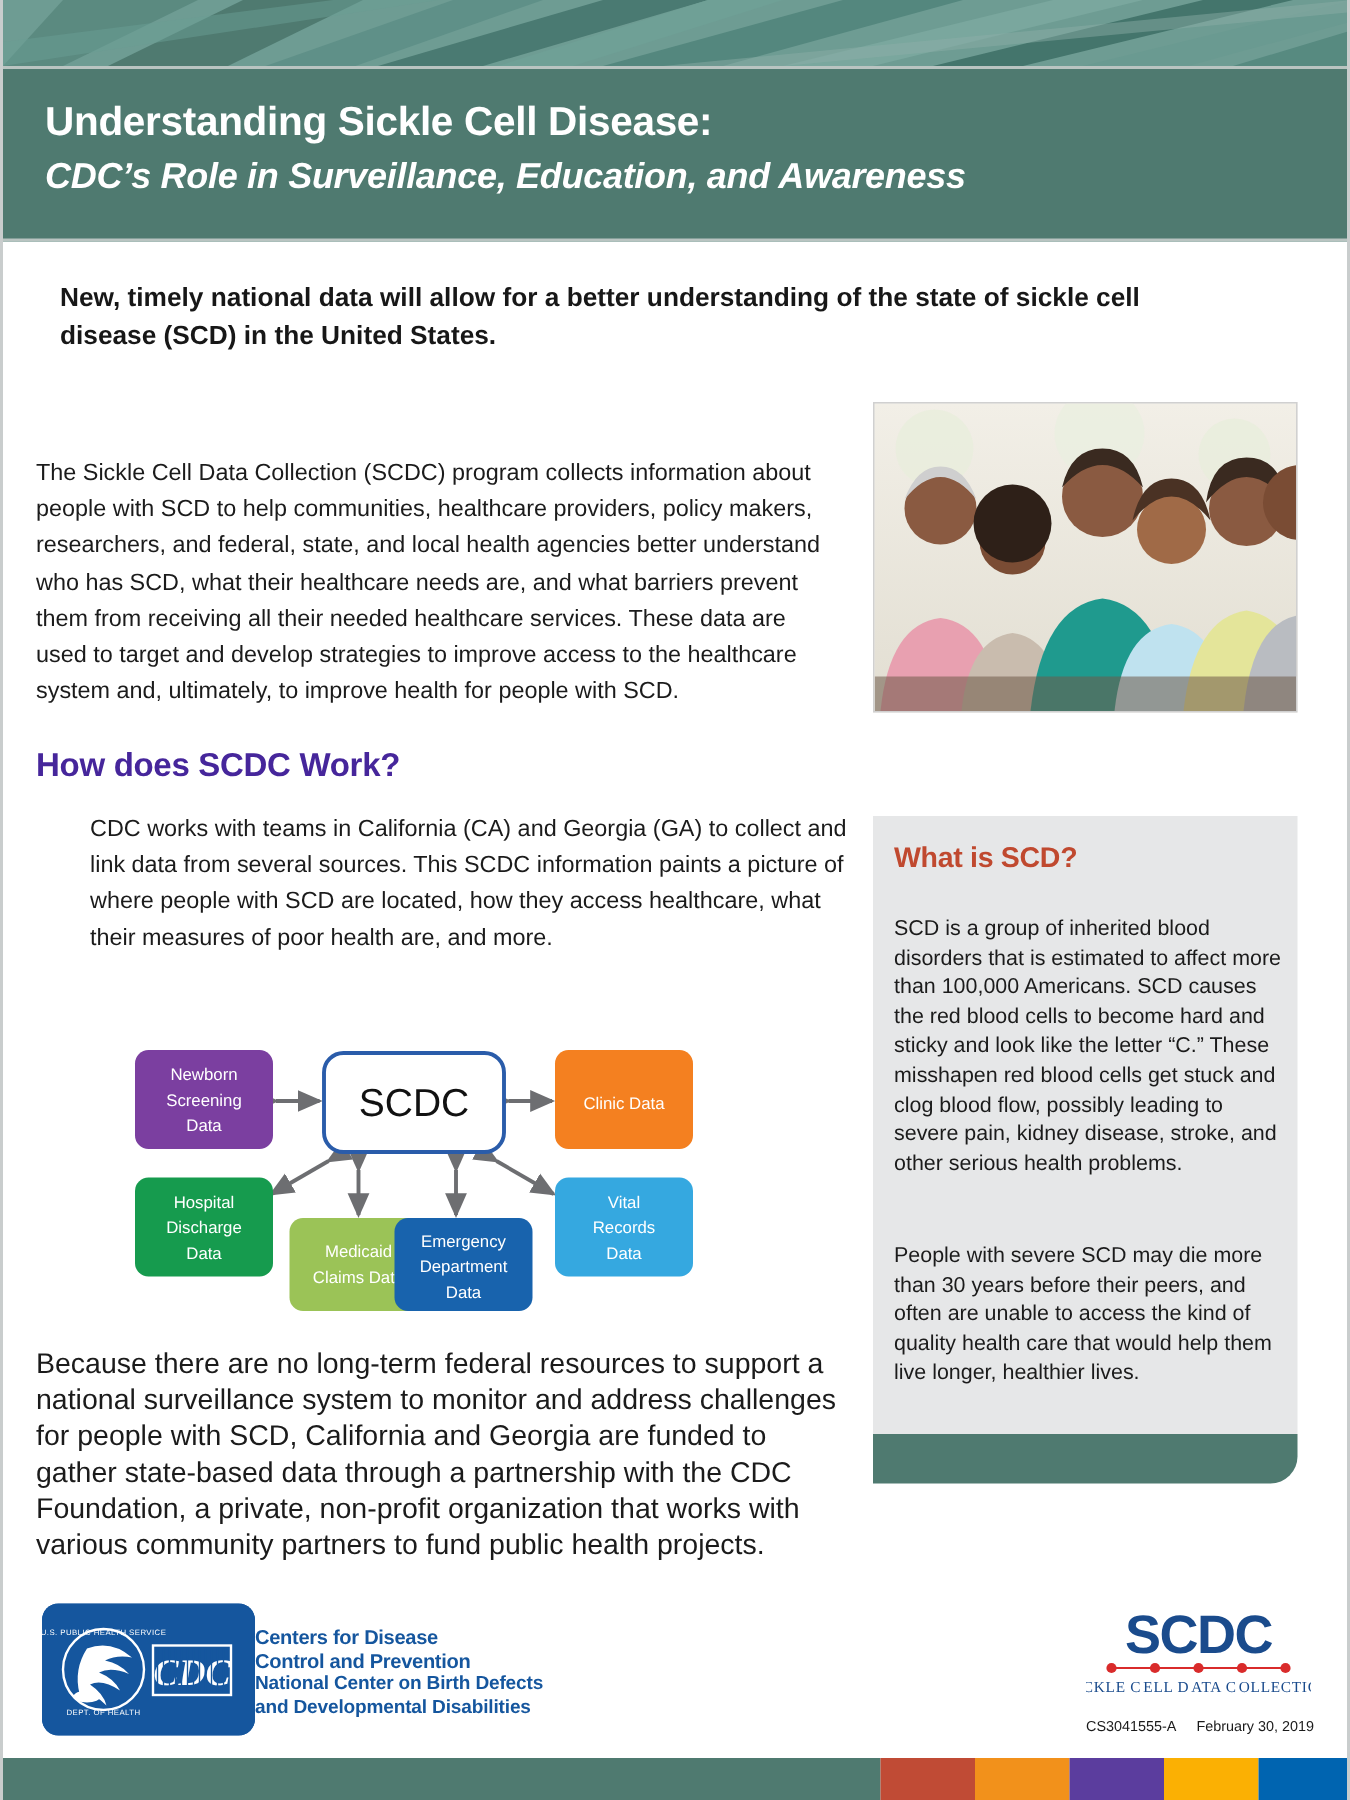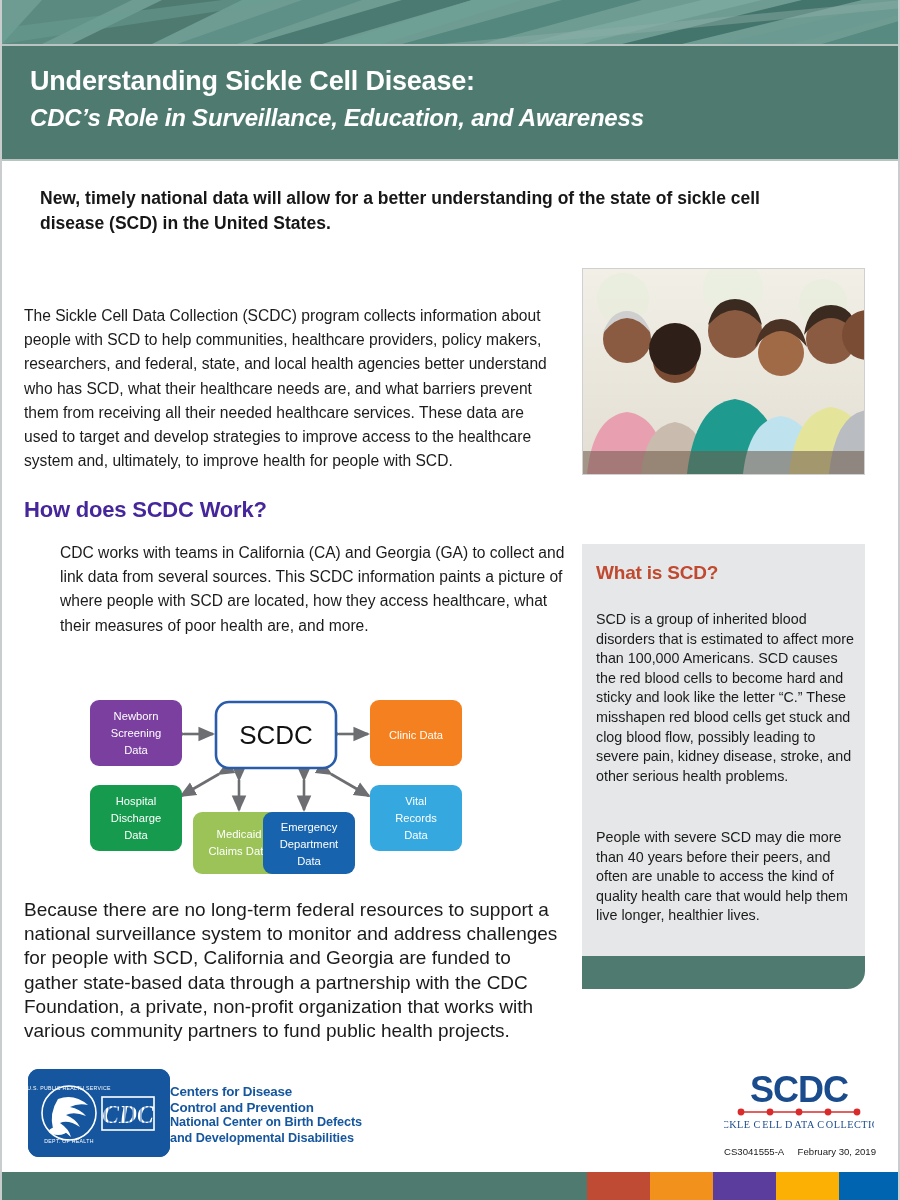--- a/index.html
+++ b/index.html
@@ -329,21 +329,21 @@
       </g>
       <rect x="0" y="182" width="281" height="23" fill="#6e5a48" opacity="0.55"></rect>
     </svg>
   </div>
 
   <div class="sidebar">
     <div class="sidebar-body"></div>
     <div class="sidebar-foot"></div>
     <div class="sidebar-title">What is SCD?</div>
     <div class="sidebar-p1">SCD is a group of inherited blood disorders that is estimated to affect more than 100,000 Americans. SCD causes the red blood cells to become hard and sticky and look like the letter “C.” These misshapen red blood cells get stuck and clog blood flow, possibly leading to severe pain, kidney disease, stroke, and other serious health problems.</div>
-    <div class="sidebar-p2">People with severe SCD may die more than 40 years before their peers, and often are unable to access the kind of quality health care that would help them live longer, healthier lives.</div>
+    <div class="sidebar-p2">People with severe SCD may die more than 30 years before their peers, and often are unable to access the kind of quality health care that would help them live longer, healthier lives.</div>
   </div>
 
   <div class="diagram">
     <svg width="400" height="190" viewBox="0 0 400 190">
       <defs>
         <marker id="ah" markerWidth="7" markerHeight="7" refX="5.6" refY="3.1" orient="auto">
           <path d="M0,0.3 L6.4,3.1 L0,5.9 z" fill="#6d6e71"></path>
         </marker>
         <marker id="ahs" markerWidth="7" markerHeight="7" refX="5.6" refY="3.1" orient="auto">
           <path d="M0,0.3 L6.4,3.1 L0,5.9 z" fill="#6d6e71"></path>

